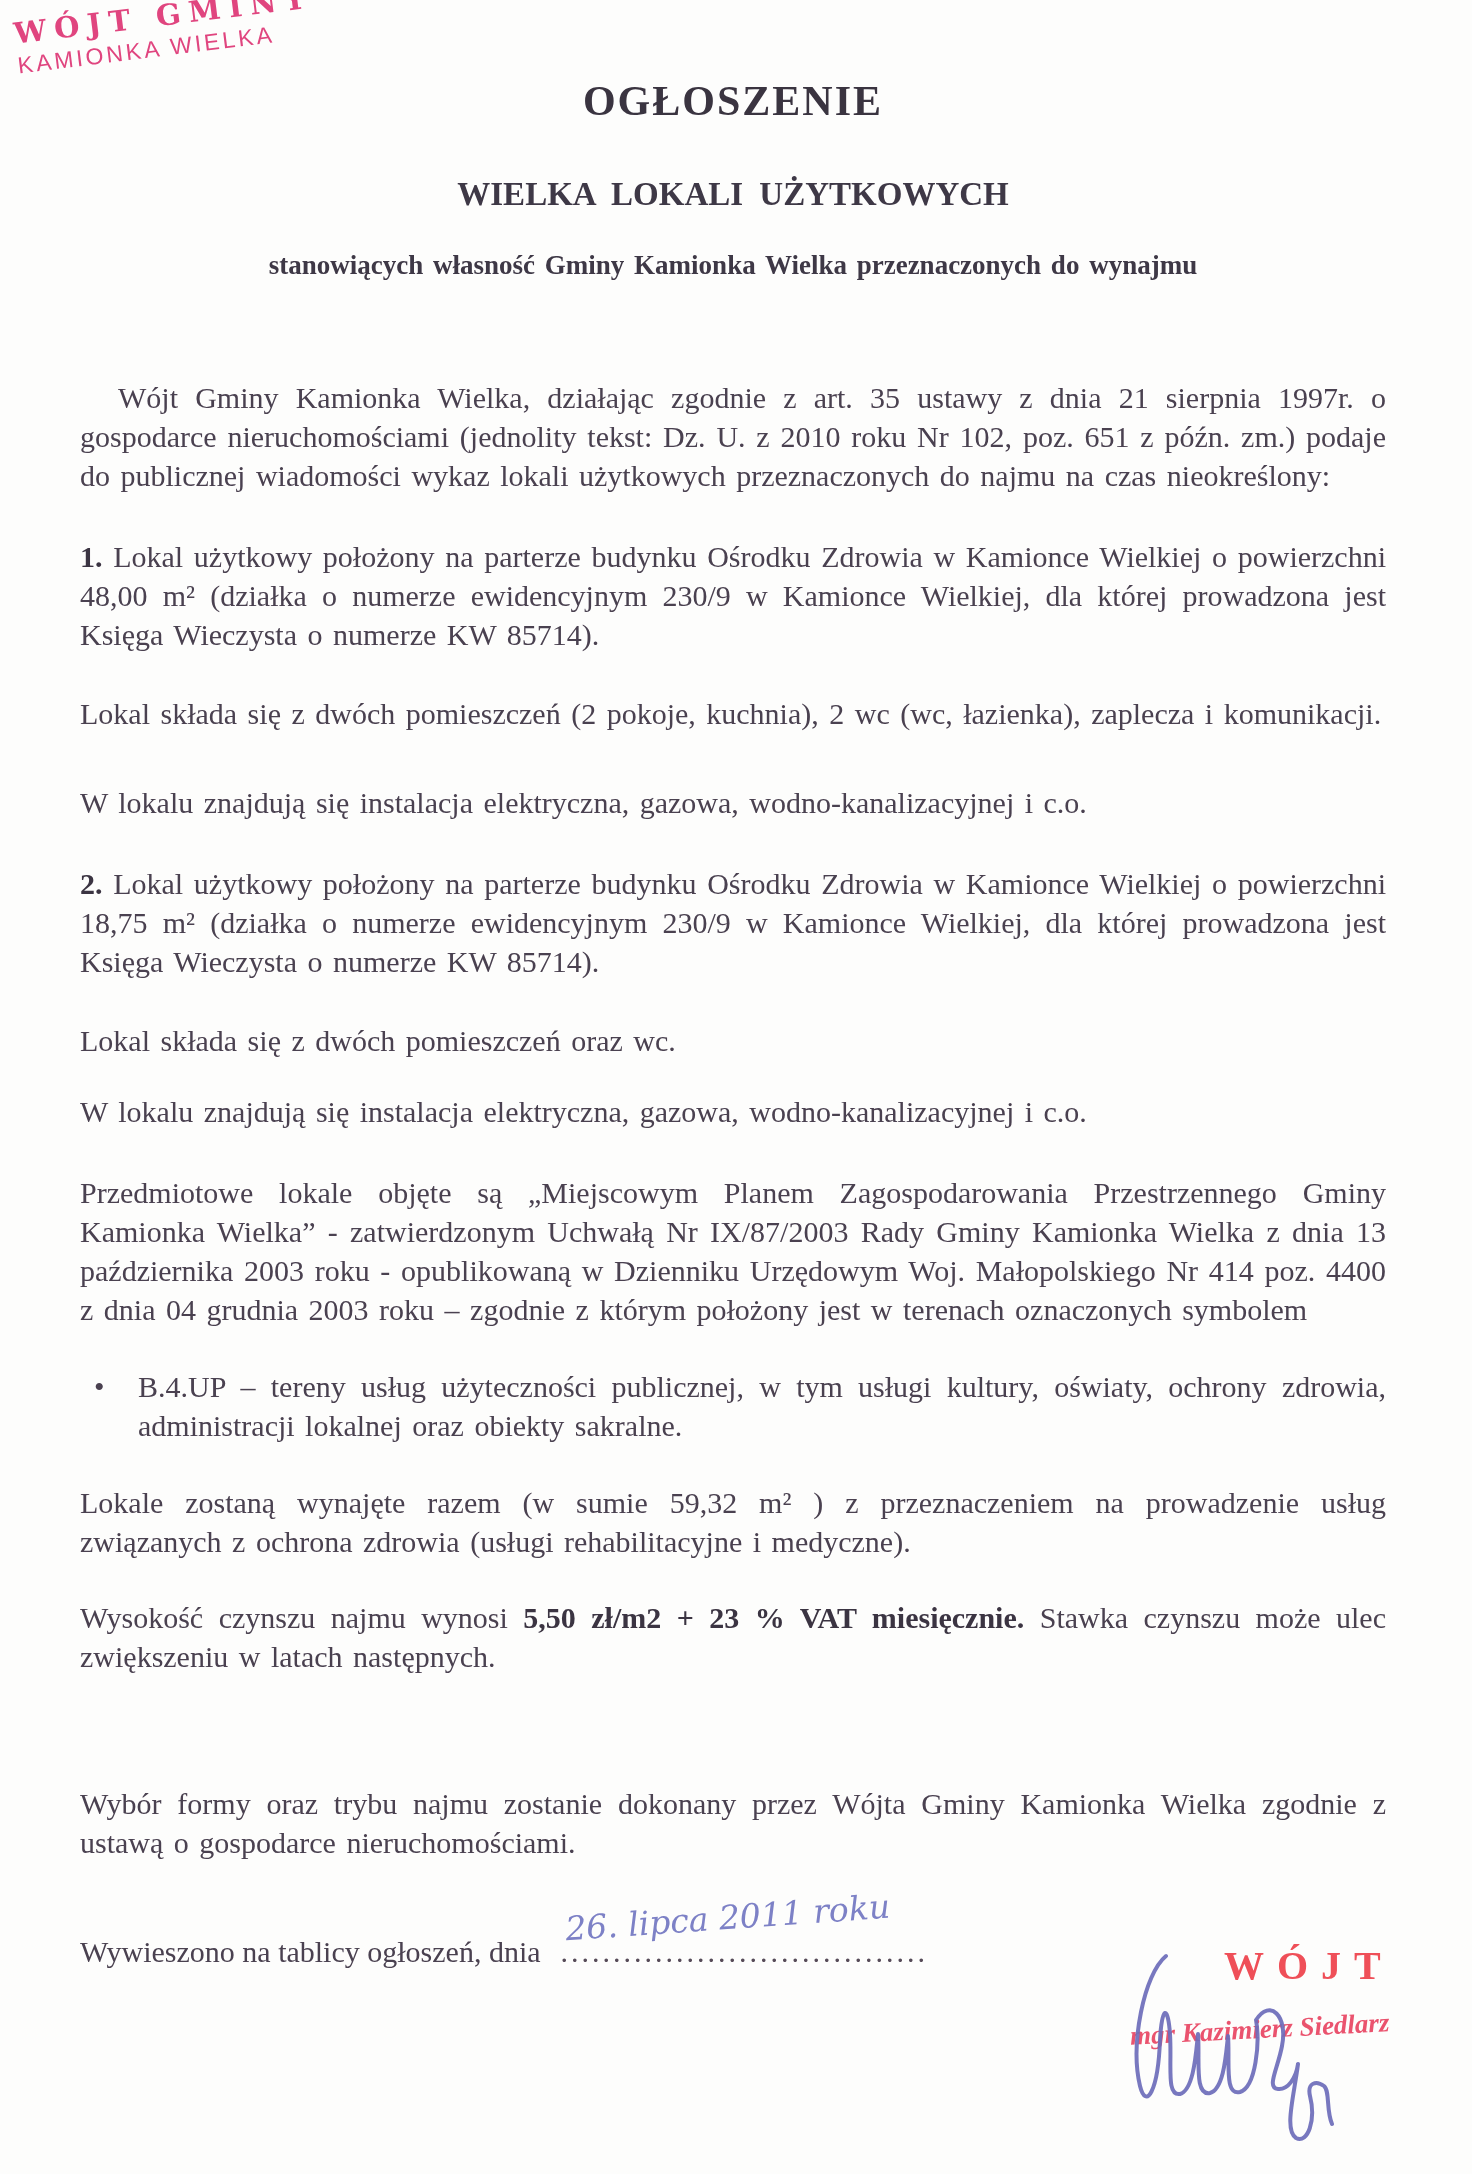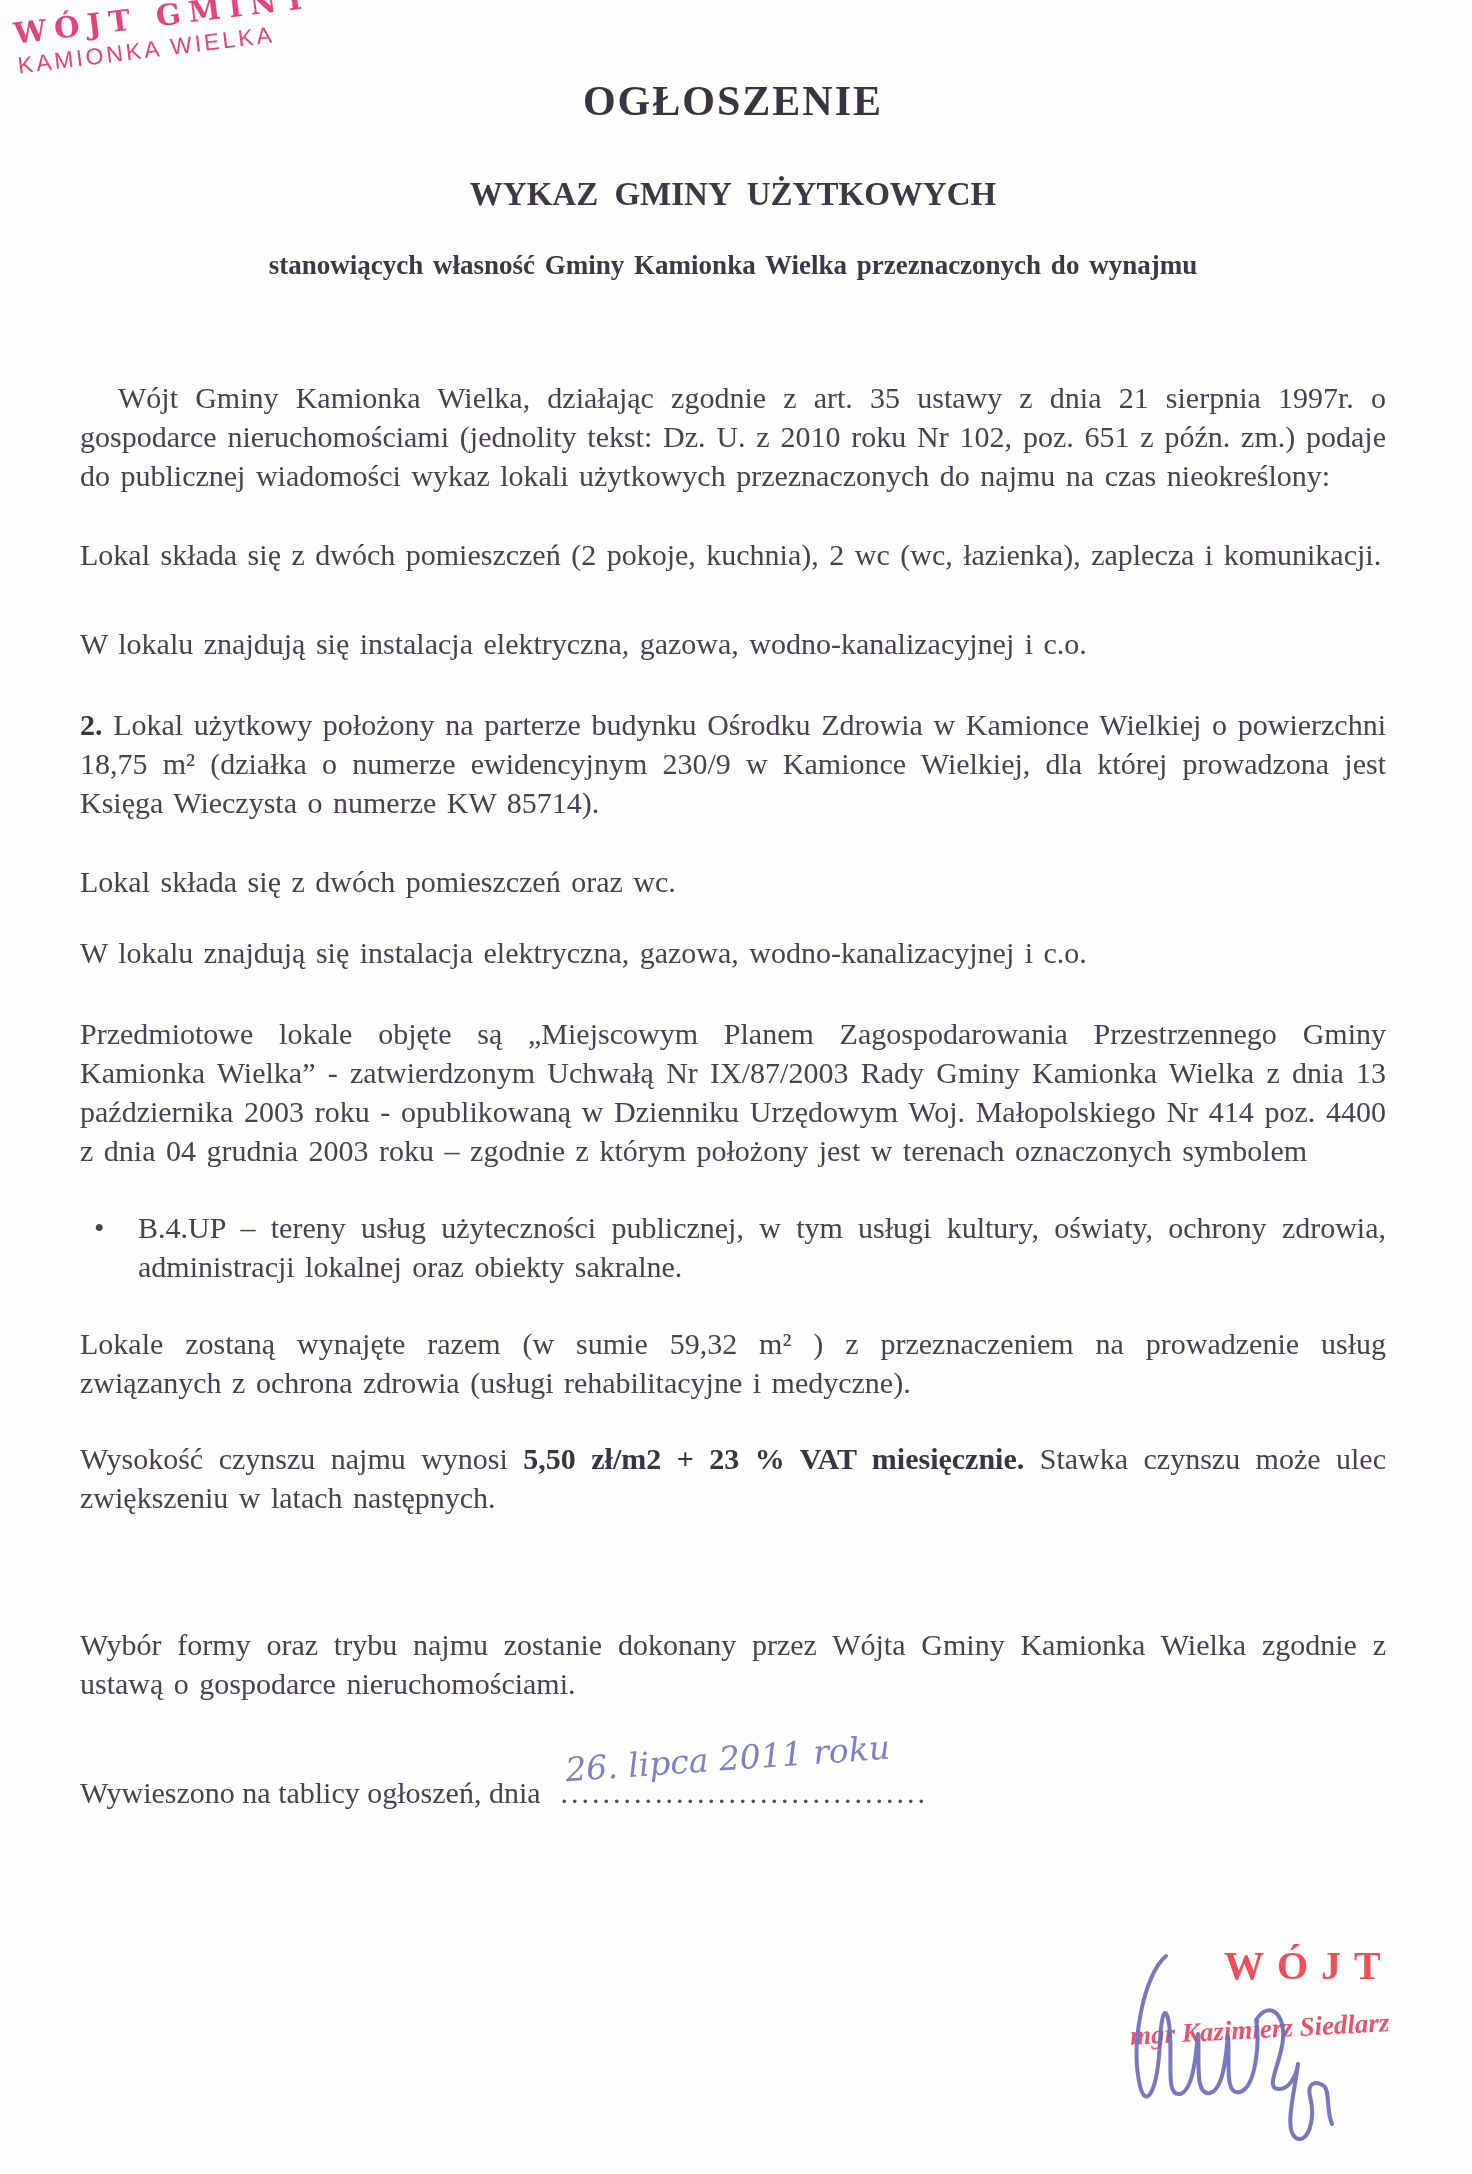--- a/index.html
+++ b/index.html
@@ -97,25 +97,26 @@
 <div class="page">
 
   <div class="stamp-top">
     <div class="l1">WÓJT GMINY</div>
     <div class="l2">KAMIONKA WIELKA</div>
   </div>
 
   <div class="content">
 
     <h1 class="title">OGŁOSZENIE</h1>
-    <h2 class="subtitle">WYKAZ GMINY UŻYTKOWYCH</h2>
+    <h2 class="subtitle">WIELKA LOKALI UŻYTKOWYCH</h2>
     <h3 class="tagline">stanowiących własność Gminy Kamionka Wielka przeznaczonych do  wynajmu</h3>
 
     <p class="body intro">Wójt Gminy Kamionka Wielka, działając zgodnie z art. 35 ustawy z dnia 21 sierpnia 1997r.  o gospodarce nieruchomościami  (jednolity tekst: Dz. U. z 2010 roku Nr 102, poz. 651 z późn. zm.) podaje do publicznej wiadomości wykaz lokali użytkowych przeznaczonych do najmu na czas nieokreślony:</p>
 
+    <p class="body mt42"><b class="num">1.</b><span> Lokal użytkowy położony na parterze budynku Ośrodku Zdrowia w Kamionce Wielkiej o powierzchni 48,00 m² (działka o numerze ewidencyjnym 230/9 w Kamionce Wielkiej, dla której prowadzona jest Księga Wieczysta o numerze KW 85714).</span></p>
 
     <p class="body mt40">Lokal składa się z dwóch pomieszczeń (2 pokoje, kuchnia), 2 wc (wc, łazienka), zaplecza i komunikacji.</p>
 
     <p class="body mt50">W lokalu znajdują się instalacja elektryczna, gazowa, wodno-kanalizacyjnej i c.o.</p>
 
     <p class="body mt42"><b class="num">2.</b><span> Lokal użytkowy położony na parterze budynku Ośrodku Zdrowia w Kamionce Wielkiej o powierzchni 18,75 m² (działka o numerze ewidencyjnym 230/9 w Kamionce Wielkiej, dla której prowadzona jest Księga Wieczysta o numerze KW 85714).</span></p>
 
     <p class="body mt40">Lokal składa się z dwóch pomieszczeń oraz wc.</p>
 
     <p class="body mt32">W lokalu znajdują się instalacja elektryczna, gazowa, wodno-kanalizacyjnej i c.o.</p>

